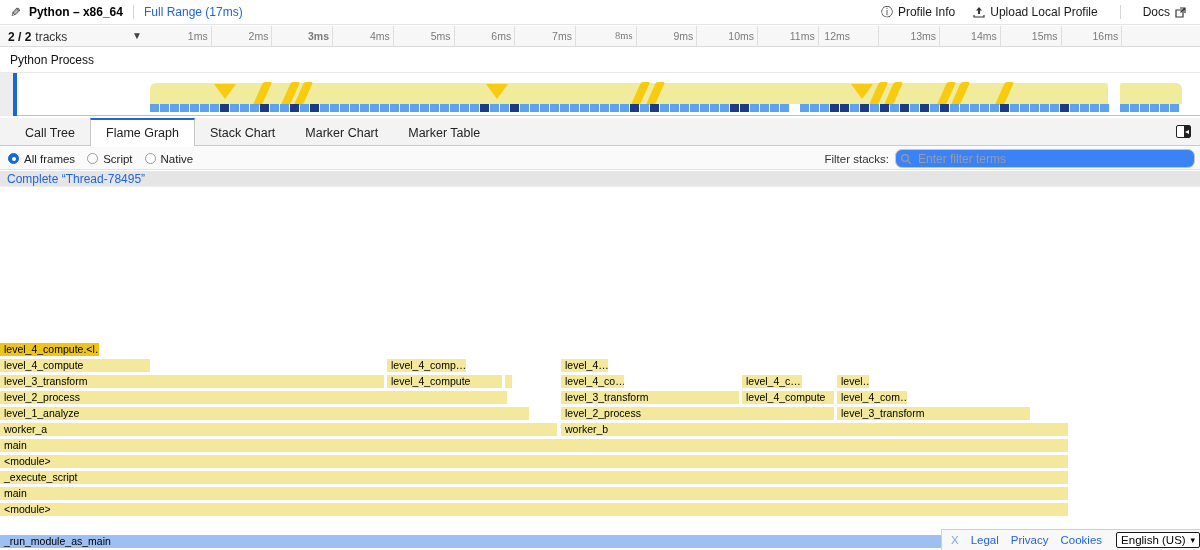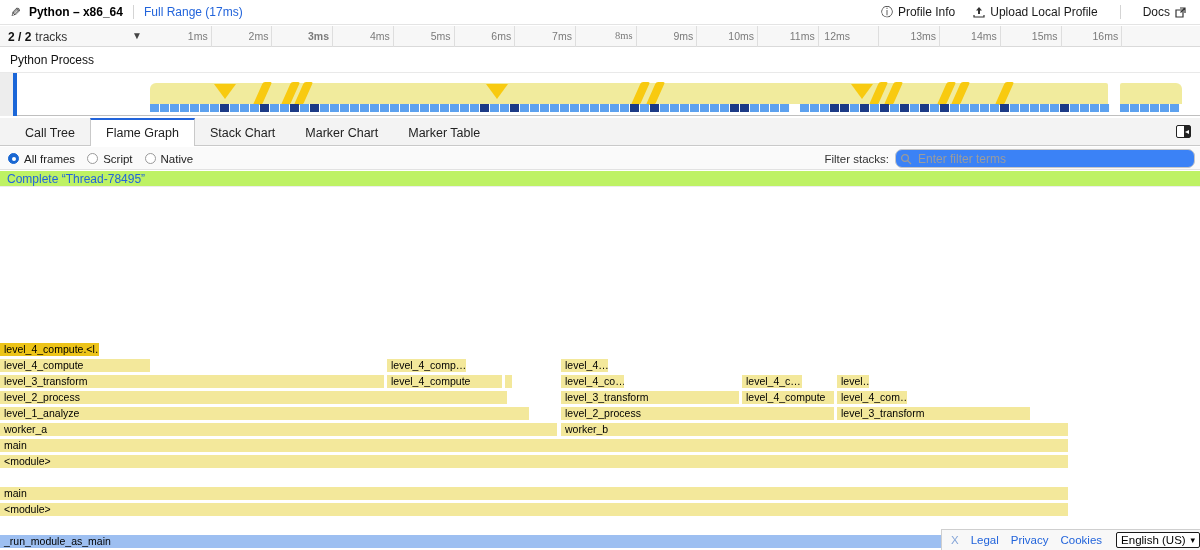--- a/index.html
+++ b/index.html
@@ -71,21 +71,21 @@
   .radio.sel::after { content:""; position:absolute; left:2.5px; top:2.5px; width:4px; height:4px;
                       border-radius:50%; background:#fff; }
   #filter-wrap { position:absolute; right:5px; top:2px; display:flex; align-items:center; gap:6px; }
   #filter-label { color:#333; }
   #filter-input { width:300px; height:19px; border:1px solid #c6c6c6; border-radius:7px; background:#3b82f6;
                   font-family:"Liberation Sans",sans-serif; font-size:12px; color:#333; padding:0 24px 0 22px; }
   #filter-input::placeholder { color:#9c9c9c; }
   #mag { position:absolute; left:76px; top:4px; }
 
   
-  #breadcrumb-row { position:absolute; left:0; top:171px; width:1200px; height:16px; background:#bef264;
+  #breadcrumb-row { position:absolute; left:0; top:171px; width:1200px; height:16px; background:#e5e5e5;
                     border-bottom:1px solid #ececec; display:flex; align-items:center; }
   #breadcrumb-row .crumb { margin-left:7px; font-size:12px; color:#2264db; cursor:pointer; }
 
   
   #flame-area { position:absolute; left:0; top:196px; width:1200px; height:354px; background:#fff; }
   #flame-boxes { position:absolute; left:0; top:147px; width:1200px; height:207px; }
   .fbox { position:absolute; height:13px; overflow:hidden; white-space:nowrap; font-size:10.5px;
           line-height:13px; padding-left:4px; color:#000; cursor:pointer; }
 
   
@@ -366,20 +366,21 @@
         <div class="fbox" style="left: 561px; top: 48px; width: 178px; background: rgb(243, 232, 155);">level_3_transform</div>
         <div class="fbox" style="left: 742px; top: 48px; width: 92px; background: rgb(243, 232, 155);">level_4_compute</div>
         <div class="fbox" style="left: 837px; top: 48px; width: 70px; background: rgb(243, 232, 155);">level_4_com…</div>
         <div class="fbox" style="left: 0px; top: 64px; width: 529px; background: rgb(243, 232, 155);">level_1_analyze</div>
         <div class="fbox" style="left: 561px; top: 64px; width: 273px; background: rgb(243, 232, 155);">level_2_process</div>
         <div class="fbox" style="left: 837px; top: 64px; width: 193px; background: rgb(243, 232, 155);">level_3_transform</div>
         <div class="fbox" style="left: 561px; top: 80px; width: 507px; background: rgb(243, 232, 155);">worker_b</div>
         <div class="fbox" style="left: 0px; top: 80px; width: 557px; background: rgb(243, 232, 155);">worker_a</div>
         <div class="fbox" style="left: 0px; top: 96px; width: 1068px; background: rgb(243, 232, 155);">main</div>
         <div class="fbox" style="left: 0px; top: 112px; width: 1068px; background: rgb(243, 232, 155);">&lt;module&gt;</div>
+        <div class="fbox" style="left: 0px; top: 128px; width: 1068px; background: rgb(243, 232, 155);">_execute_script</div>
         <div class="fbox" style="left: 0px; top: 144px; width: 1068px; background: rgb(243, 232, 155);">main</div>
         <div class="fbox" style="left: 0px; top: 160px; width: 1068px; background: rgb(243, 232, 155);">&lt;module&gt;</div>
         <div class="fbox" style="left: 0px; top: 192px; width: 1068px; background: rgb(157, 191, 241);">_run_module_as_main</div>
       </div>
   </div>
 
   <div id="footer">
     <span class="flink x">X</span>
     <span class="flink">Legal</span>
     <span class="flink">Privacy</span>

